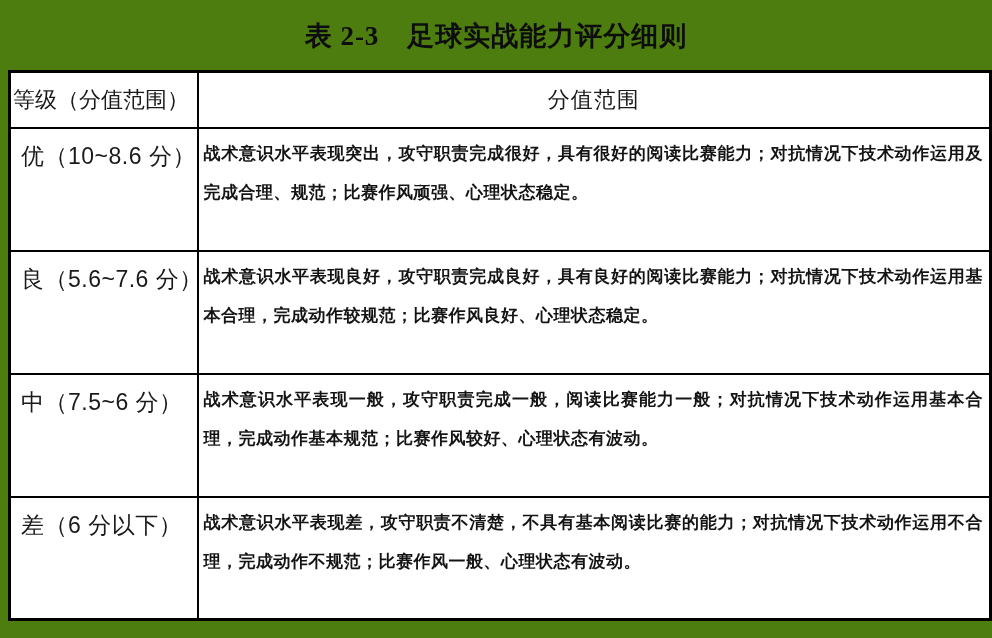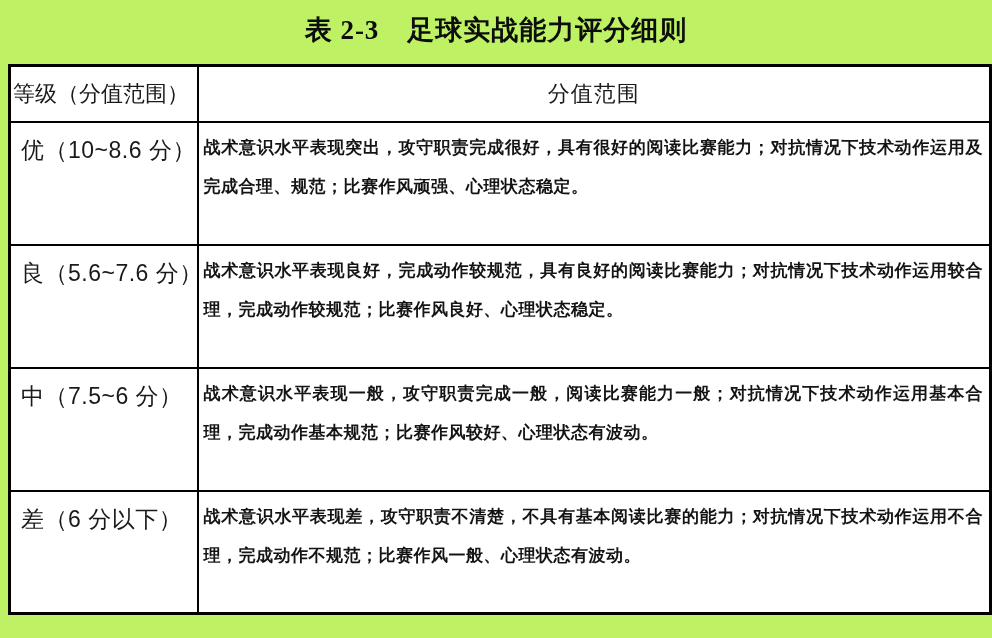--- a/index.html
+++ b/index.html
@@ -7,22 +7,22 @@
     width: 992px;
     height: 638px;
     background: #ffffff;
     font-family: "Liberation Sans", "DejaVu Sans", sans-serif;
     color: #111111;
     overflow: hidden;
   }
   .page {
     width: 992px;
     height: 638px;
-    padding-top: 12px;
-    background: #bef264;
+    padding-top: 18px;
+    background: #4d7c0f;
   }
   .doc-title {
     text-align: center;
     font-size: 27px;
     font-weight: bold;
     letter-spacing: 1px;
     color: #0d0d0d;
     margin-bottom: 16px;
     font-family: "Liberation Serif", "DejaVu Serif", serif;
   }
@@ -83,21 +83,21 @@
         <th class="col-criteria-header">分值范围</th>
       </tr>
     </thead>
     <tbody>
       <tr>
         <td class="cell-grade">优（10~8.6 分）</td>
         <td class="cell-criteria">战术意识水平表现突出，攻守职责完成很好，具有很好的阅读比赛能力；对抗情况下技术动作运用及完成合理、规范；比赛作风顽强、心理状态稳定。</td>
       </tr>
       <tr>
         <td class="cell-grade">良（5.6~7.6 分）</td>
-        <td class="cell-criteria">战术意识水平表现良好，完成动作较规范，具有良好的阅读比赛能力；对抗情况下技术动作运用较合理，完成动作较规范；比赛作风良好、心理状态稳定。</td>
+        <td class="cell-criteria">战术意识水平表现良好，攻守职责完成良好，具有良好的阅读比赛能力；对抗情况下技术动作运用基本合理，完成动作较规范；比赛作风良好、心理状态稳定。</td>
       </tr>
       <tr>
         <td class="cell-grade">中（7.5~6 分）</td>
         <td class="cell-criteria">战术意识水平表现一般，攻守职责完成一般，阅读比赛能力一般；对抗情况下技术动作运用基本合理，完成动作基本规范；比赛作风较好、心理状态有波动。</td>
       </tr>
       <tr>
         <td class="cell-grade">差（6 分以下）</td>
         <td class="cell-criteria">战术意识水平表现差，攻守职责不清楚，不具有基本阅读比赛的能力；对抗情况下技术动作运用不合理，完成动作不规范；比赛作风一般、心理状态有波动。</td>
       </tr>
     </tbody>

